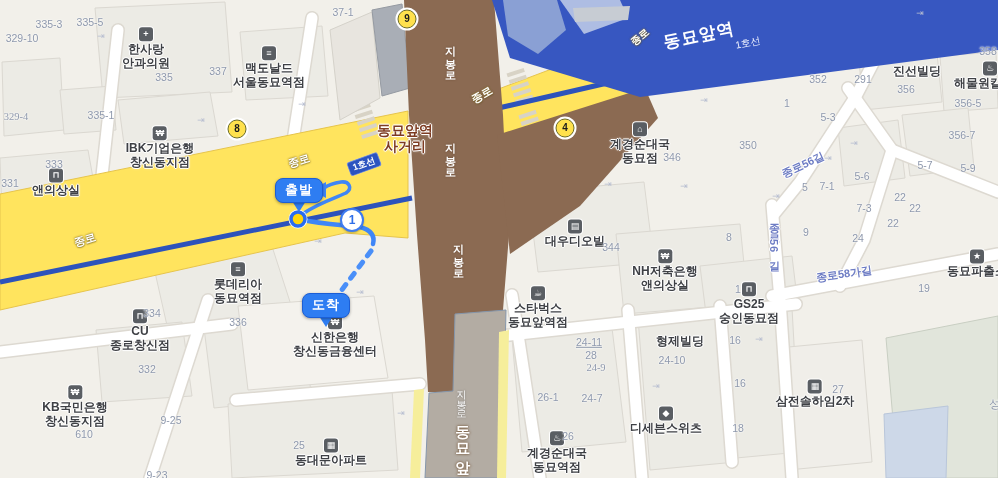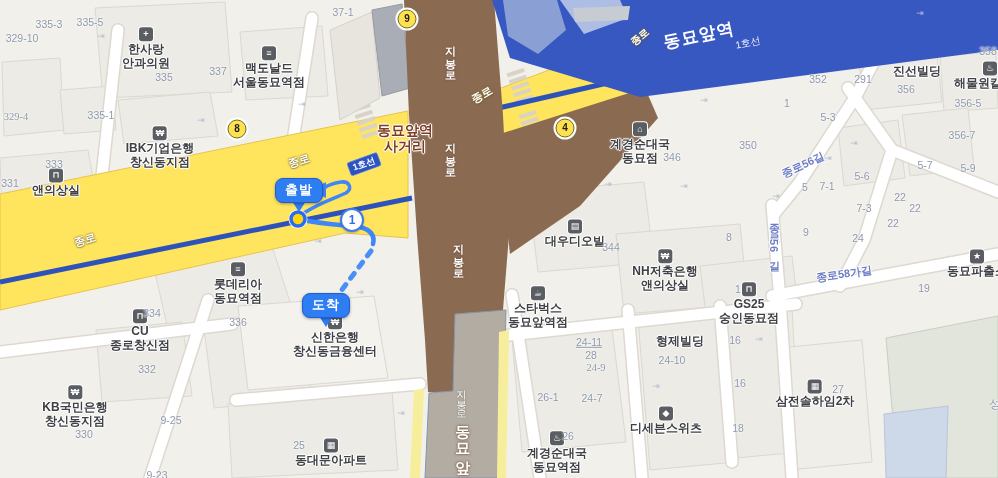--- a/index.html
+++ b/index.html
@@ -401,21 +401,21 @@
       <div class="lb lot" style="left: 238px; top: 322px; transform: translate(-50%, -50%);">
         <span class="tl">336</span>
       </div>
       <div class="lb lot" style="left: 152px; top: 313px; transform: translate(-50%, -50%);">
         <span class="tl">334</span>
       </div>
       <div class="lb lot" style="left: 147px; top: 369px; transform: translate(-50%, -50%);">
         <span class="tl">332</span>
       </div>
       <div class="lb lot" style="left: 84px; top: 434px; transform: translate(-50%, -50%);">
-        <span class="tl">330</span>
+        <span class="tl">610</span>
       </div>
       <div class="lb lot" style="left: 171px; top: 420px; transform: translate(-50%, -50%);">
         <span class="tl">9-25</span>
       </div>
       <div class="lb lot" style="left: 157px; top: 475px; transform: translate(-50%, -50%);">
         <span class="tl">9-23</span>
       </div>
       <div class="lb lot" style="left: 299px; top: 445px; transform: translate(-50%, -50%);">
         <span class="tl">25</span>
       </div>

